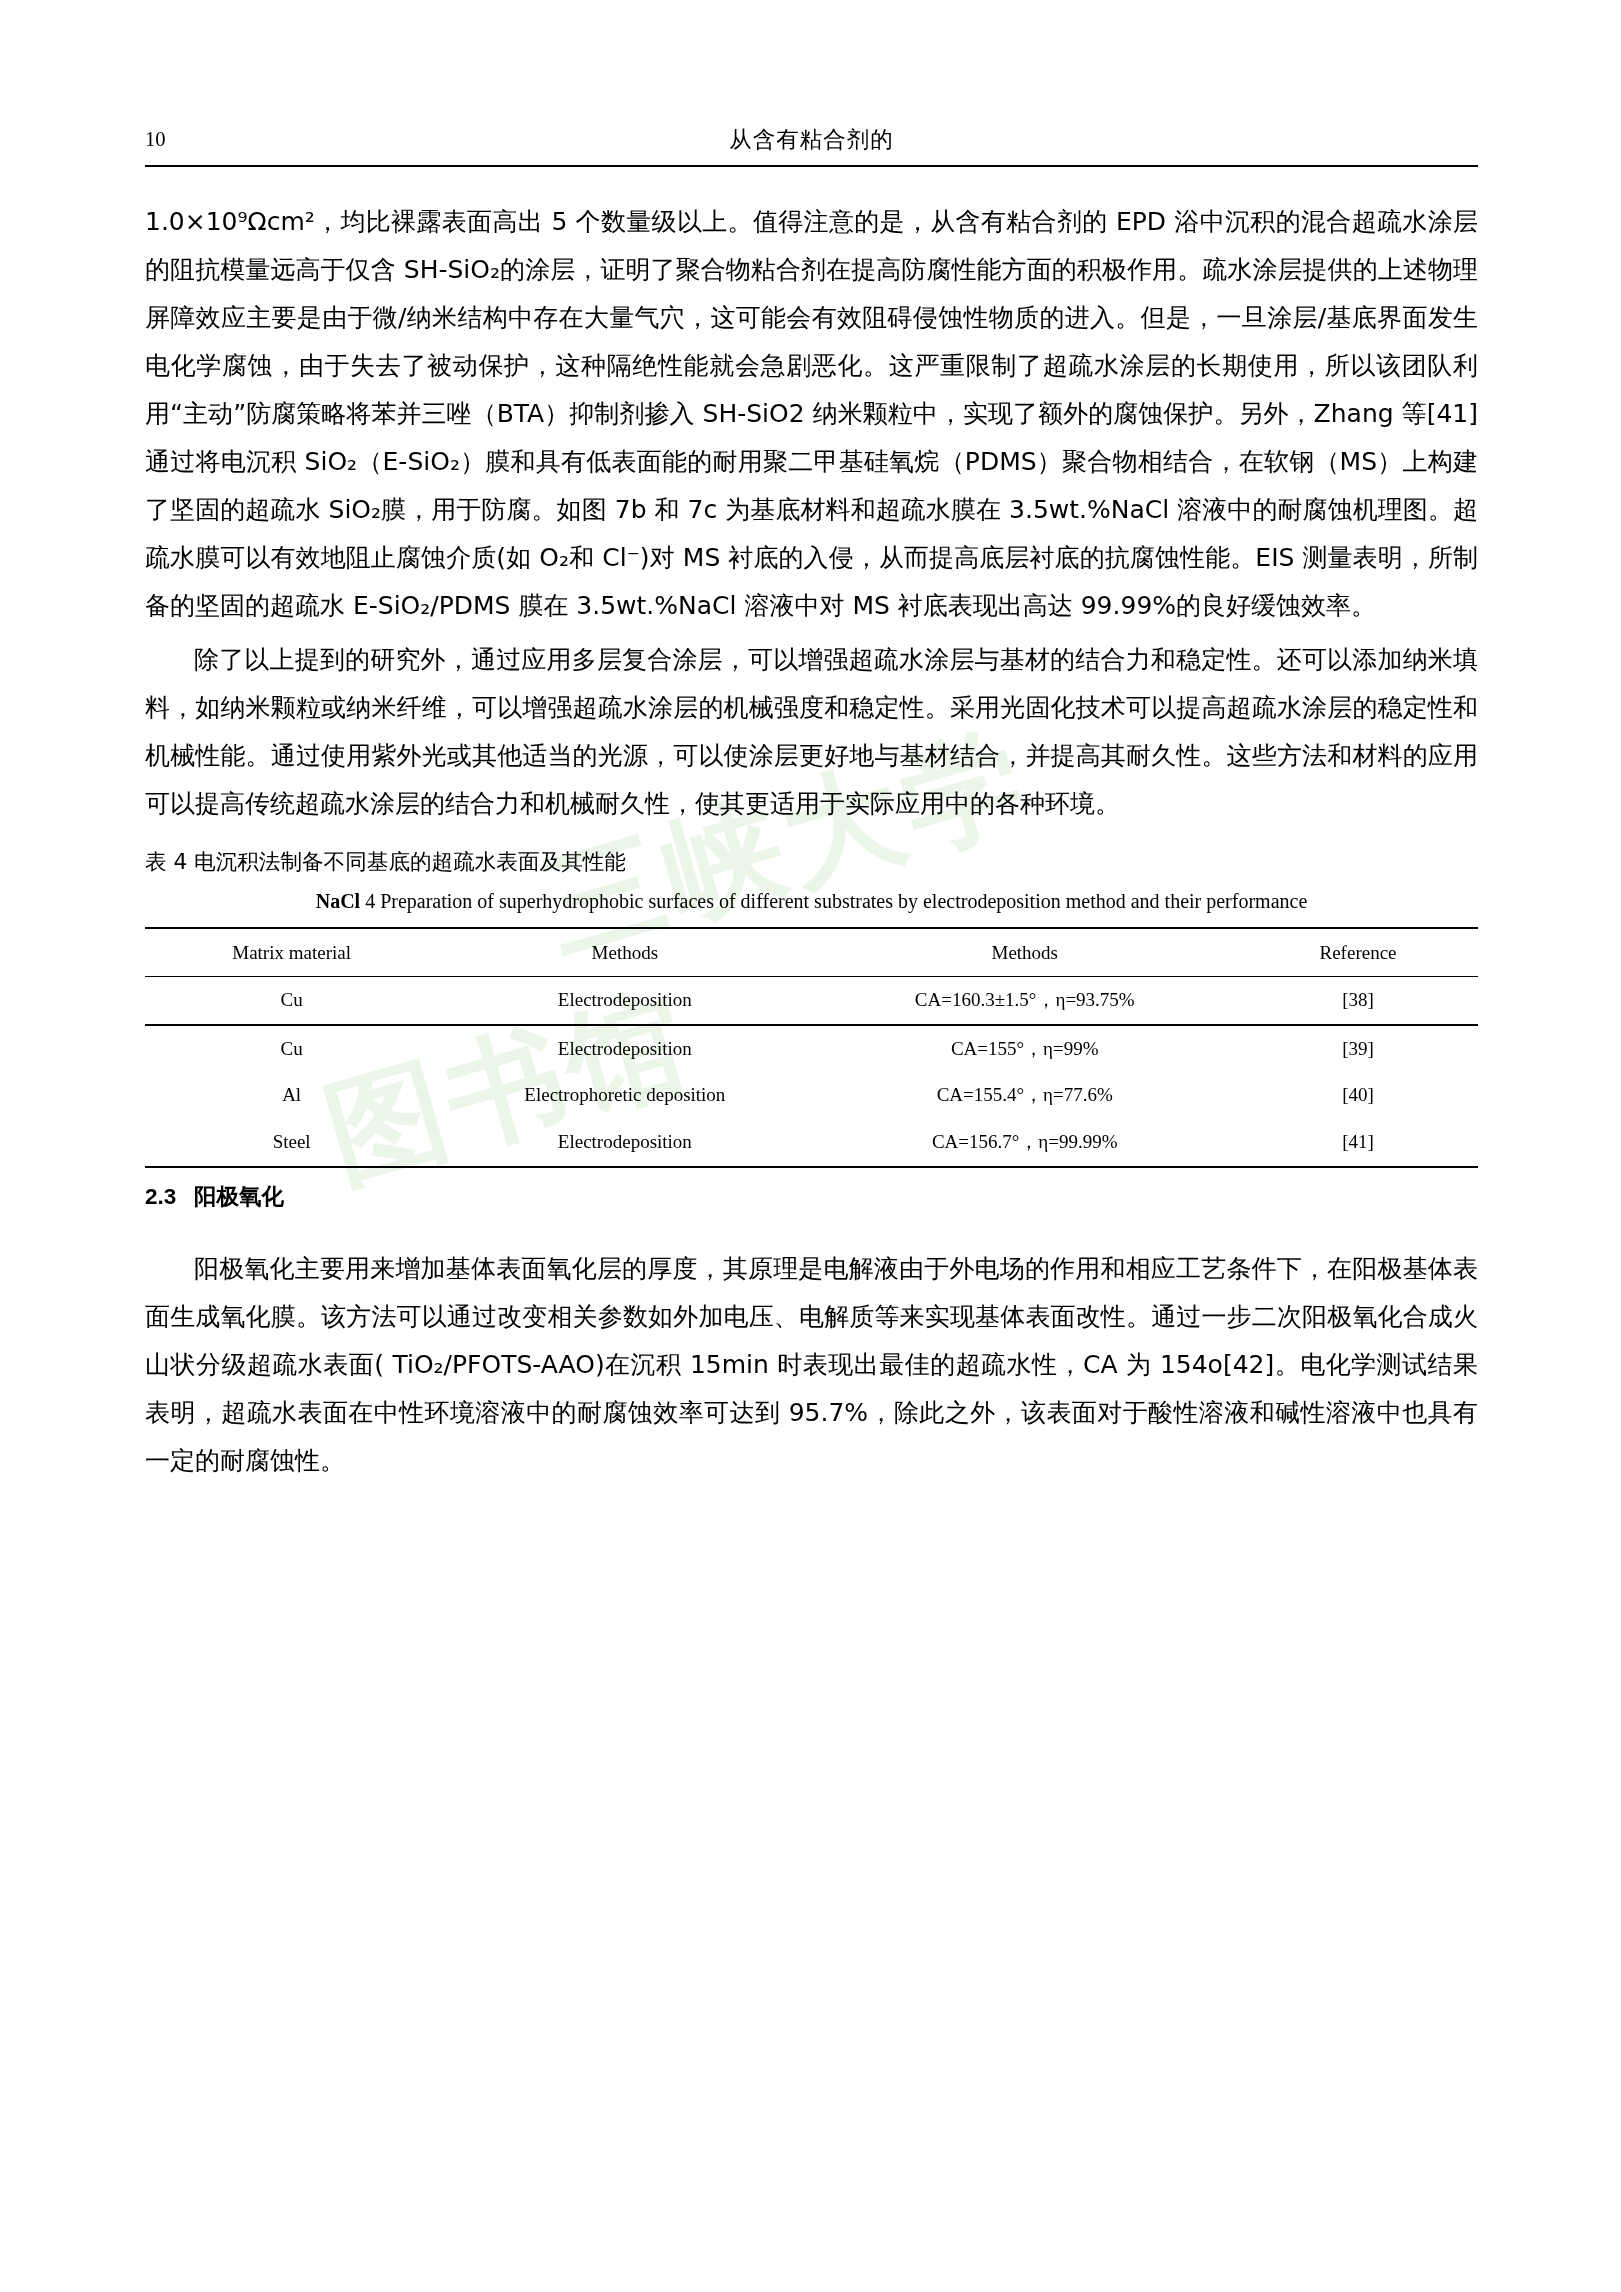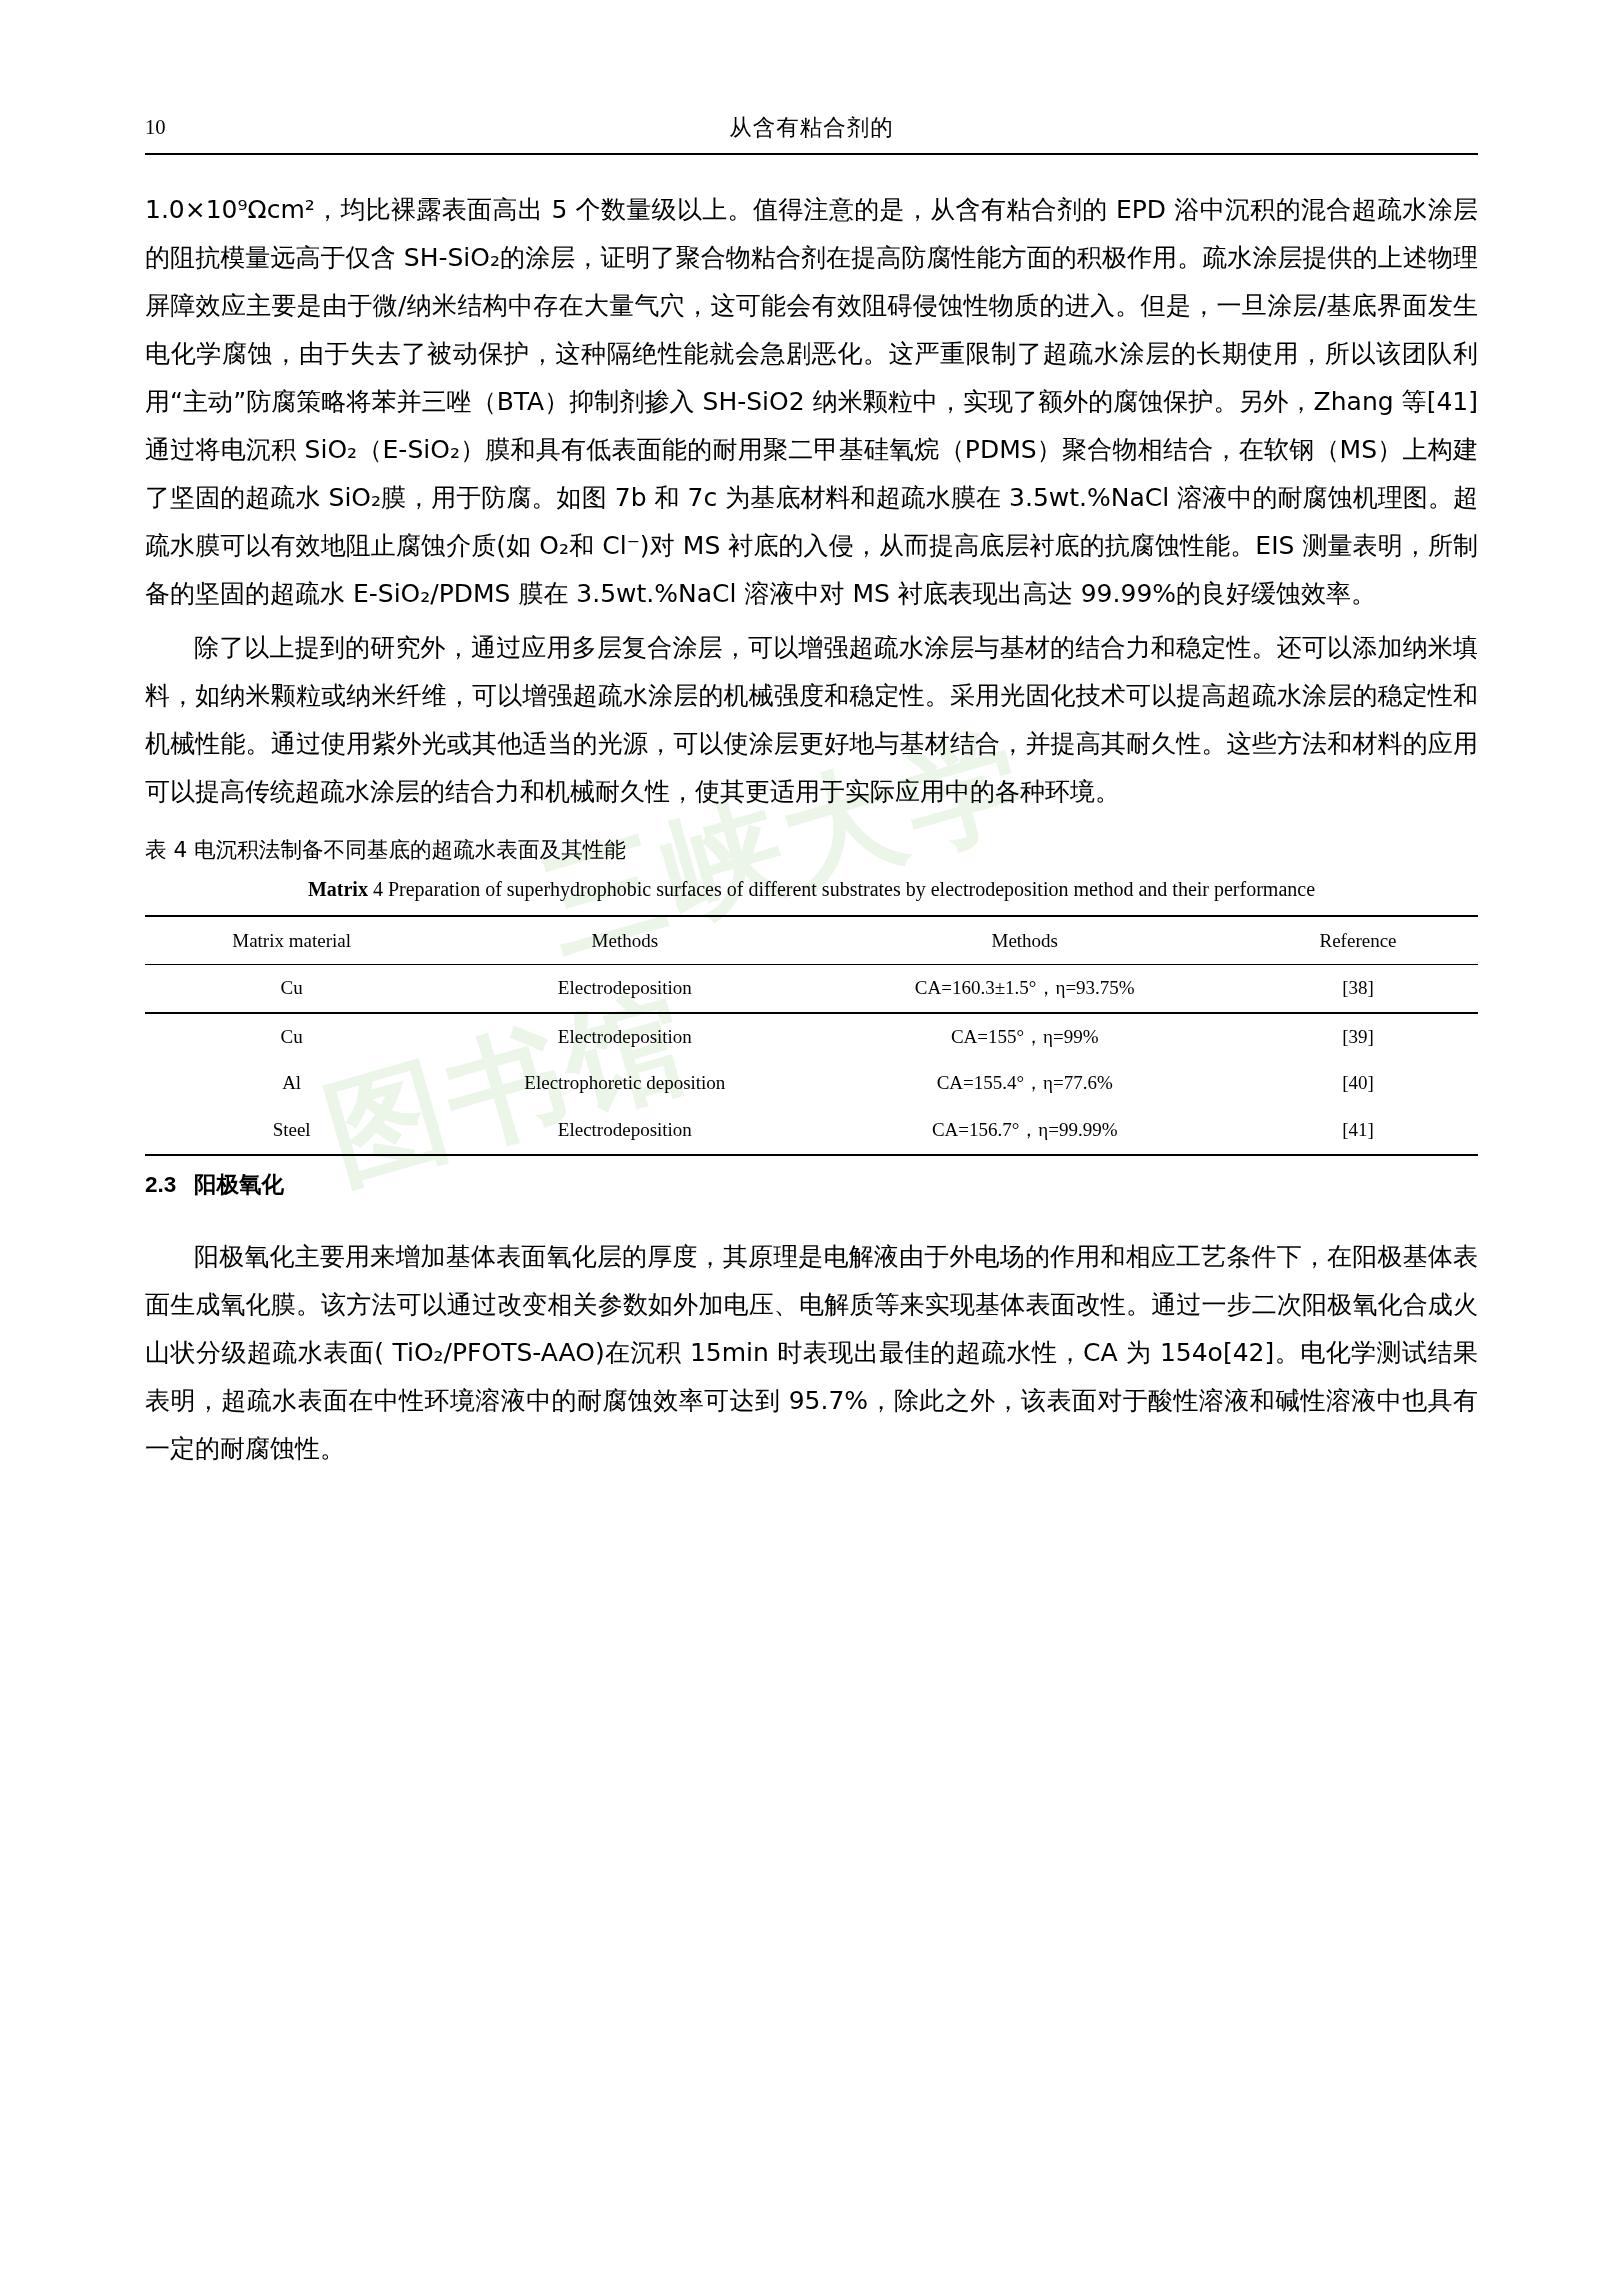--- a/index.html
+++ b/index.html
@@ -13,21 +13,21 @@
     height: 2293px;
     background: #ffffff;
     font-family: "Liberation Serif", serif;
     color: #000000;
     overflow: hidden;
     box-sizing: border-box;
   }
   .content {
     position: absolute;
     left: 145px;
-    top: 108px;
+    top: 120px;
     width: 1333px;
   }
   
   .header-row {
     position: relative;
     height: 45px;
     font-size: 20.6px;
   }
   .header-pageno {
     position: absolute;
@@ -160,21 +160,21 @@
       <div class="header-title">从含有粘合剂的</div>
       <div class="header-rule"></div>
     </div>
 
     <div class="body-block">1.0×10⁹Ωcm²，均比裸露表面高出 5 个数量级以上。值得注意的是，从含有粘合剂的 EPD 浴中沉积的混合超疏水涂层的阻抗模量远高于仅含 SH-SiO₂的涂层，证明了聚合物粘合剂在提高防腐性能方面的积极作用。疏水涂层提供的上述物理屏障效应主要是由于微/纳米结构中存在大量气穴，这可能会有效阻碍侵蚀性物质的进入。但是，一旦涂层/基底界面发生电化学腐蚀，由于失去了被动保护，这种隔绝性能就会急剧恶化。这严重限制了超疏水涂层的长期使用，所以该团队利用“主动”防腐策略将苯并三唑（BTA）抑制剂掺入 SH-SiO2 纳米颗粒中，实现了额外的腐蚀保护。另外，Zhang 等[41]通过将电沉积 SiO₂（E-SiO₂）膜和具有低表面能的耐用聚二甲基硅氧烷（PDMS）聚合物相结合，在软钢（MS）上构建了坚固的超疏水 SiO₂膜，用于防腐。如图 7b 和 7c 为基底材料和超疏水膜在 3.5wt.%NaCl 溶液中的耐腐蚀机理图。超疏水膜可以有效地阻止腐蚀介质(如 O₂和 Cl⁻)对 MS 衬底的入侵，从而提高底层衬底的抗腐蚀性能。EIS 测量表明，所制备的坚固的超疏水 E-SiO₂/PDMS 膜在 3.5wt.%NaCl 溶液中对 MS 衬底表现出高达 99.99%的良好缓蚀效率。</div>
 
     <div class="body-block indent p2">除了以上提到的研究外，通过应用多层复合涂层，可以增强超疏水涂层与基材的结合力和稳定性。还可以添加纳米填料，如纳米颗粒或纳米纤维，可以增强超疏水涂层的机械强度和稳定性。采用光固化技术可以提高超疏水涂层的稳定性和机械性能。通过使用紫外光或其他适当的光源，可以使涂层更好地与基材结合，并提高其耐久性。这些方法和材料的应用可以提高传统超疏水涂层的结合力和机械耐久性，使其更适用于实际应用中的各种环境。</div>
 
     <div class="tbl-caption-cn">表 4 电沉积法制备不同基底的超疏水表面及其性能</div>
     <div class="tbl-caption-en">
-      <b>Matrix</b><span> 4 Preparation of superhydrophobic surfaces of different substrates by electrodeposition method and their performance</span>
+      <b>NaCl</b><span> 4 Preparation of superhydrophobic surfaces of different substrates by electrodeposition method and their performance</span>
     </div>
 
     <table class="data">
       <thead>
         <tr class="rule-thick">
           <th class="col1">Matrix material</th>
           <th class="col2">Methods</th>
           <th class="col3">Methods</th>
           <th class="col4">Reference</th>
         </tr>

